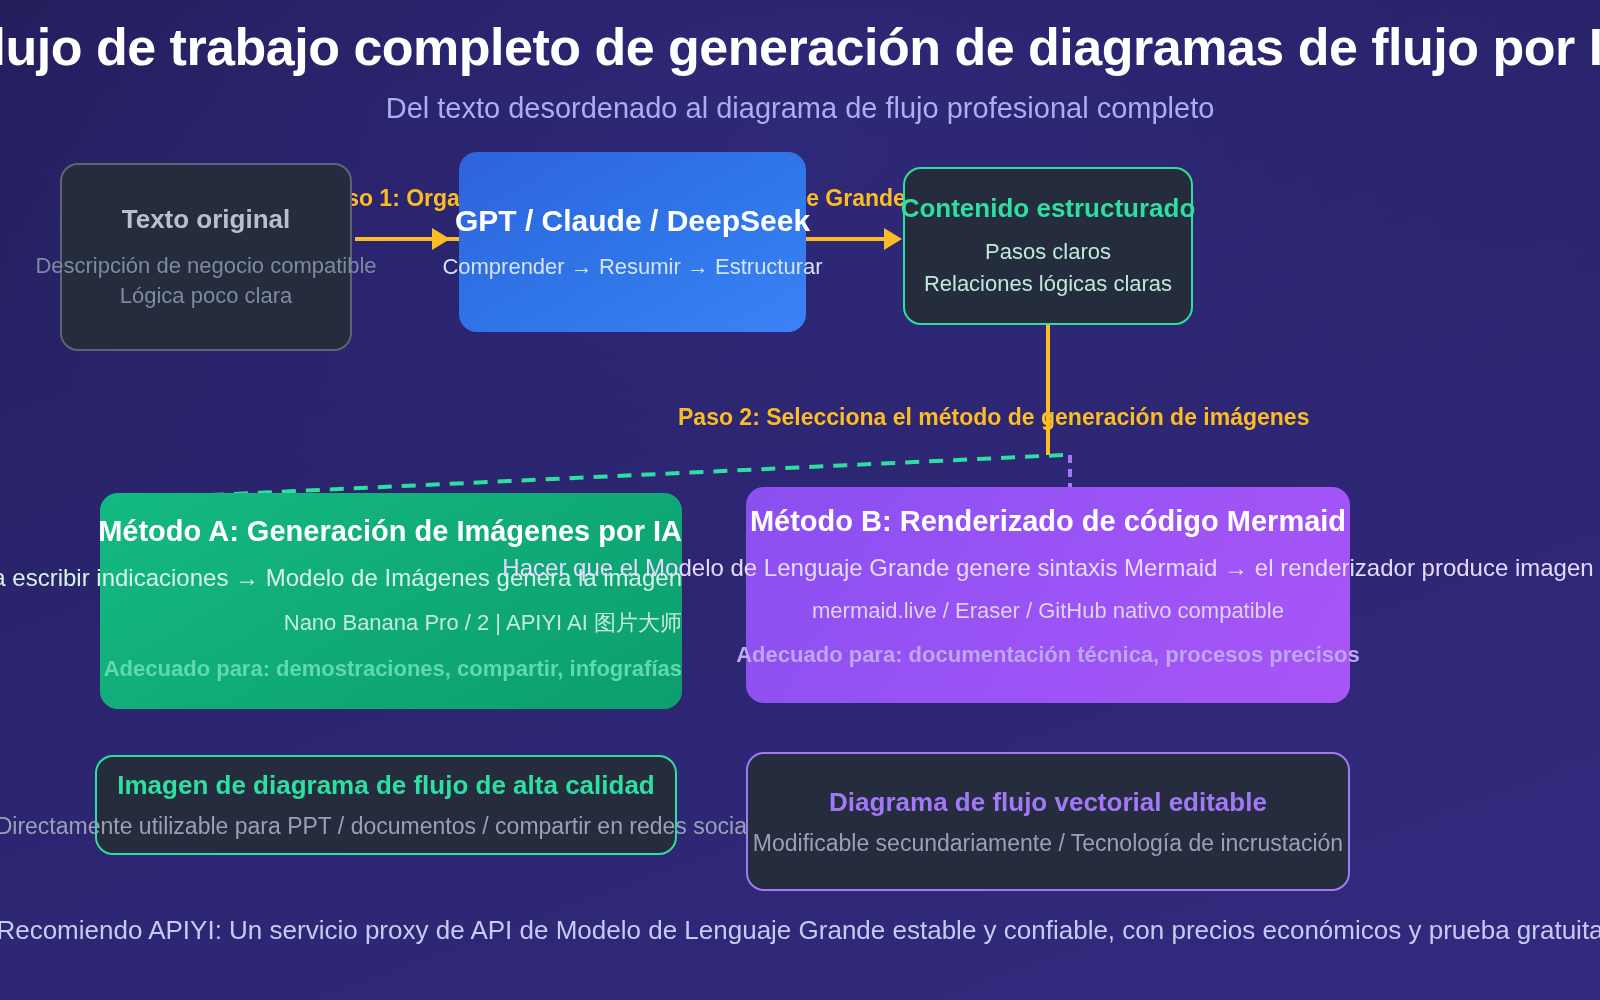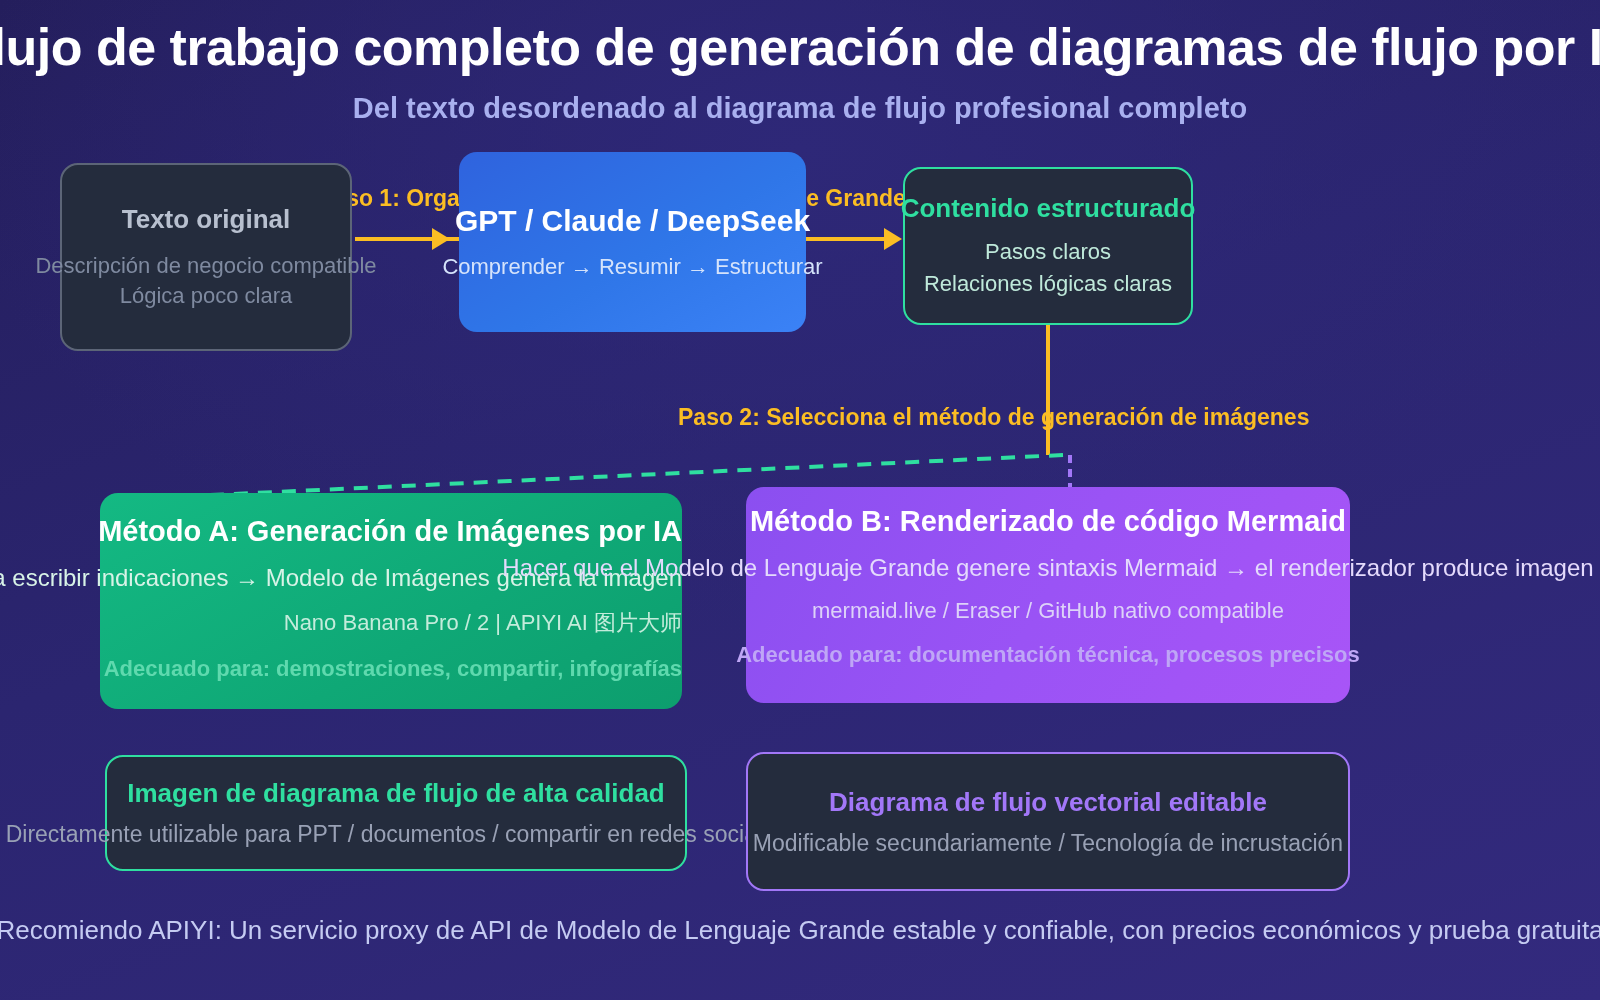--- a/index.html
+++ b/index.html
@@ -37,21 +37,21 @@
     line-height: 1.2;
   }
   .subtitle {
     position: absolute;
     top: 92px;
     left: 50%;
     transform: translateX(-50%);
     white-space: nowrap;
     color: #a9b0ef;
     font-size: 29px;
-    font-weight: bold;
+    font-weight: normal;
   }
 
   
   .node {
     position: absolute;
     box-sizing: border-box;
     border-radius: 18px;
     display: flex;
     flex-direction: column;
     align-items: center;
@@ -174,24 +174,24 @@
     white-space: nowrap;
   }
   #node-method-b .m-fit { color: #bfa6f6; }
 
   
   .result {
     background: #242c3d;
     justify-content: center;
   }
   #node-result-a {
-    left: 105px;
+    left: 95px;
     top: 755px;
     width: 582px;
-    height: 116px;
+    height: 100px;
     border: 2px solid #2fdfa0;
   }
   #node-result-b {
     left: 746px;
     top: 752px;
     width: 604px;
     height: 139px;
     border: 2px solid #a277f8;
   }
   #node-result-a .r-title { color: #2fdfa0; }

